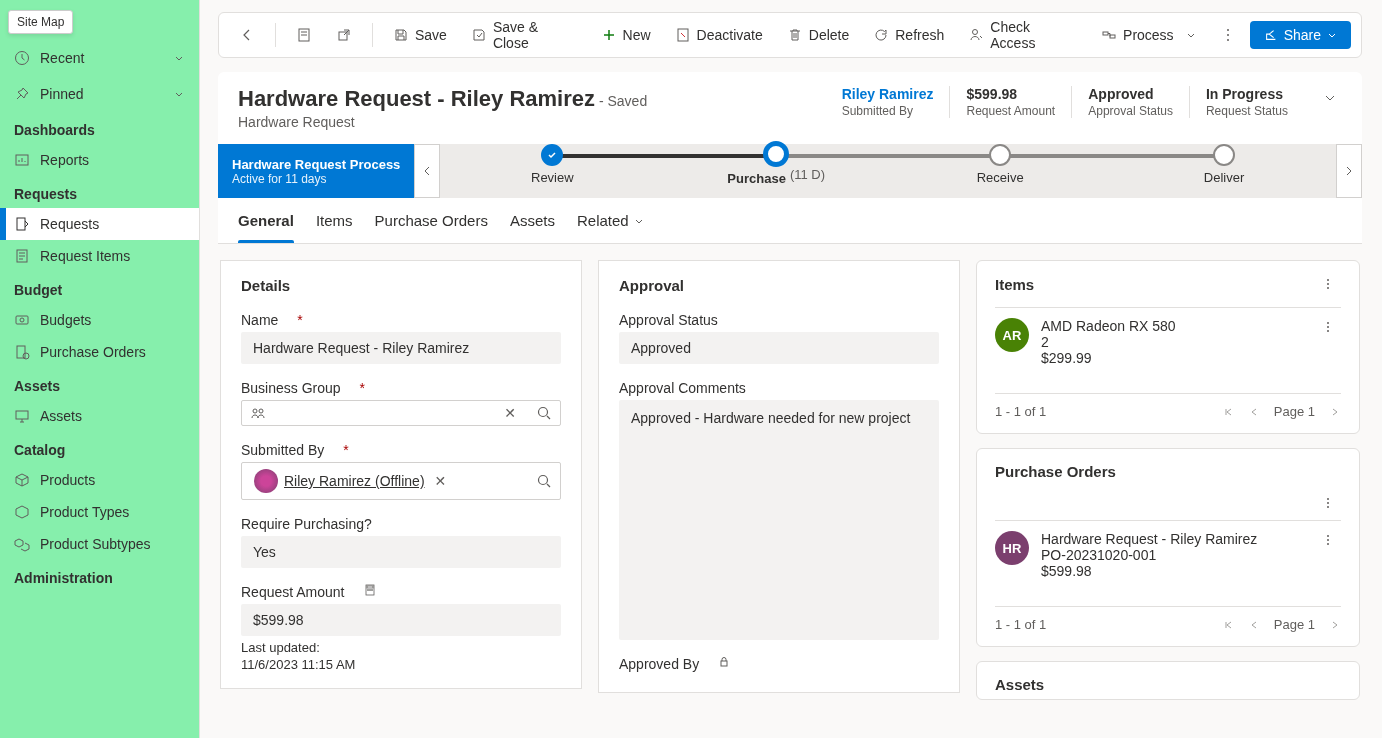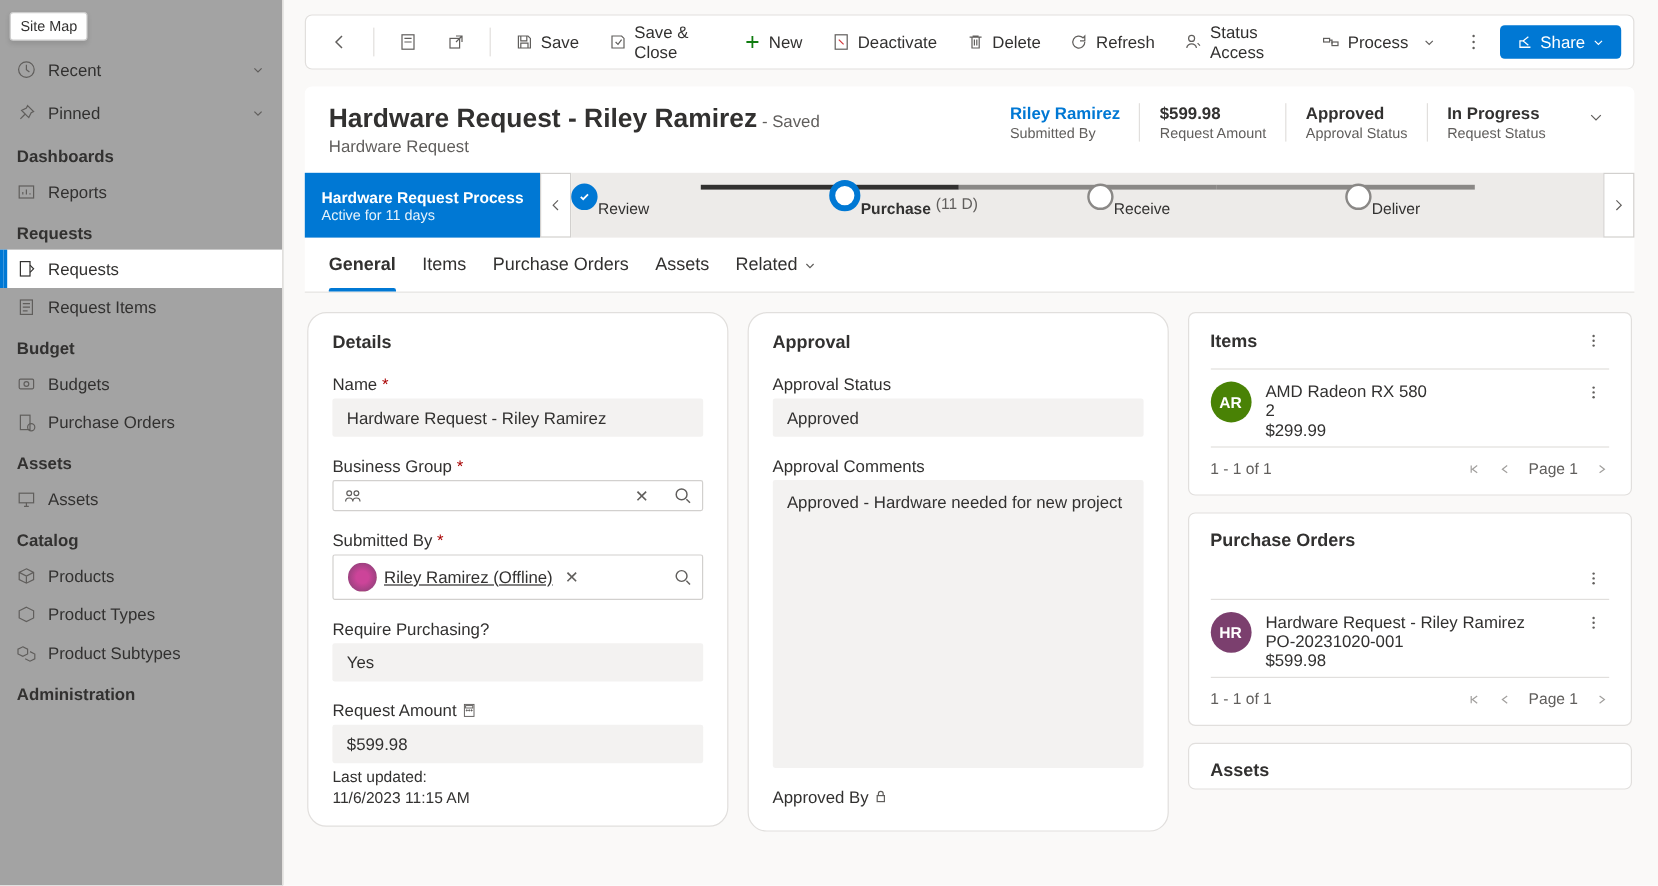--- a/index.html
+++ b/index.html
@@ -1,17 +1,17 @@
 <!DOCTYPE html>
 <html><head>
 <meta charset="utf-8">
 <style>
 * { box-sizing: border-box; margin: 0; padding: 0; }
 body { font-family: "Segoe UI", sans-serif; font-size: 14px; color: #323130; background: #fff; width: 1382px; height: 738px; overflow: hidden; display: flex; }
-.sidebar { width: 236px; background: #a3a3a3; border-right: 1px solid #e1dfdd; height: 100%; overflow-y: auto; position: relative; }
+.sidebar { width: 200px; background: #86efac; border-right: 1px solid #e1dfdd; height: 100%; overflow-y: auto; position: relative; }
 .sidebar-tooltip { position: absolute; top: 10px; left: 8px; background: #fff; border: 1px solid #ccc; border-radius: 3px; padding: 4px 8px; font-size: 12px; box-shadow: 0 2px 4px rgba(0,0,0,0.1); z-index: 10; }
 .sidebar-item { display: flex; align-items: flex-start; padding: 8px 14px; cursor: pointer; position: relative; }
 .sidebar-item.active { background: #fff; border-left: 3px solid #0078d4; padding-left: 11px; }
 .sidebar-item.active::before { content: ''; position: absolute; left: 0; top: 0; bottom: 0; width: 3px; background: #0078d4; }
 .sidebar-icon { width: 16px; height: 16px; margin-right: 10px; flex-shrink: 0; display: flex; align-items: center; justify-content: center; }
 .sidebar-label { flex: 1; color: #323130; }
 .sidebar-header { padding: 10px 14px 6px; font-weight: 600; font-size: 14px; color: #323130; }
 .sidebar-top-item { display: flex; align-items: center; padding: 10px 14px; justify-content: space-between; cursor: pointer; }
 .sidebar-top-left { display: flex; align-items: center; }
 .main { flex: 1; display: flex; flex-direction: column; overflow: hidden; background: #faf9f8; padding: 0; }
@@ -33,61 +33,61 @@
 .header-field-value { font-size: 14px; font-weight: 600; color: #323130; }
 .header-field-value.link { color: #0078d4; }
 .header-field-label { font-size: 12px; color: #605e5c; margin-top: 2px; }
 .header-chevron { margin-left: 14px; cursor: pointer; padding: 4px; }
 .process-bar { display: flex; align-items: stretch; margin-top: 14px; height: 54px; position: relative; }
 .process-label { background: #0078d4; color: #fff; padding: 8px 14px; font-size: 13px; display: flex; flex-direction: column; justify-content: center; min-width: 180px; }
 .process-label-title { font-weight: 600; }
 .process-label-sub { font-size: 12px; opacity: 0.9; }
 .process-arrow { background: #fff; border: 1px solid #d2d0ce; width: 26px; display: flex; align-items: center; justify-content: center; cursor: pointer; }
 .process-stages { flex: 1; background: #edebe9; display: flex; align-items: center; position: relative; }
-.stage { flex: 1; display: flex; flex-direction: row; align-items: center; position: relative; }
+.stage { flex: 1; display: flex; flex-direction: column; align-items: center; position: relative; }
 .stage-circle { width: 22px; height: 22px; border-radius: 50%; border: 2px solid #8a8886; background: #fff; position: relative; z-index: 2; margin-top: -14px; }
 .stage-circle.done { background: #0078d4; border-color: #0078d4; display: flex; align-items: center; justify-content: center; }
 .stage-circle.current { background: #fff; border: 5px solid #0078d4; width: 26px; height: 26px; margin-top: -16px; }
 .stage-label { font-size: 13px; margin-top: 4px; color: #323130; }
 .stage-label.current { font-weight: 600; }
 .stage-days { font-size: 13px; color: #605e5c; margin-left: 4px; }
 .stage-line { position: absolute; top: 10px; height: 4px; background: #8a8886; z-index: 1; }
 .stage-line.done { background: #323130; }
 .tabs { background: #fff; padding: 0 20px; display: flex; gap: 22px; border-bottom: 1px solid #e1dfdd; }
 .tab { padding: 14px 0; cursor: pointer; font-size: 15px; color: #323130; position: relative; display: flex; align-items: center; gap: 4px; }
 .tab.active { font-weight: 600; }
 .tab.active::after { content: ''; position: absolute; bottom: 0; left: 0; right: 0; height: 3px; background: #0078d4; border-radius: 2px 2px 0 0; }
 .content-area { background: #faf9f8; padding: 16px 2px 0; display: flex; gap: 16px; align-items: flex-start; }
-.panel { background: #fff; border-radius: 16px; padding: 16px 20px; border: 1px solid #e1dfdd; }
+.panel { background: #fff; border-radius: 0; padding: 16px 20px; border: 1px solid #e1dfdd; }
 .panel-left { flex: 1; min-width: 0; }
 .panel-mid { flex: 1; min-width: 0; }
 .panel-right-col { flex: 1.2; display: flex; flex-direction: column; gap: 14px; min-width: 0; }
 .panel-title { font-weight: 600; font-size: 15px; margin-bottom: 18px; }
 .field-block { margin-bottom: 16px; }
-.field-label { font-size: 14px; color: #323130; margin-bottom: 4px; display: flex; align-items: center; gap: 4px; }
+.field-label { font-size: 14px; color: #323130; margin-bottom: 4px; display: flex; align-items: flex-start; gap: 19px; }
 .req { color: #a80000; }
 .field-value { background: #f3f2f1; padding: 8px 12px; font-size: 14px; color: #323130; border-radius: 2px; }
 .field-lookup { display: flex; align-items: center; background: #fff; border: 1px solid #d2d0ce; border-radius: 2px; padding: 4px 8px; }
 .lookup-tag { display: flex; align-items: center; gap: 6px; background: #fff; padding: 2px 4px; }
 .lookup-avatar { width: 24px; height: 24px; border-radius: 50%; background: #7b3f6e; display: flex; align-items: center; justify-content: center; color: #fff; font-size: 11px; }
 .lookup-link { color: #323130; text-decoration: underline; }
 .lookup-x { margin-left: 4px; cursor: pointer; font-size: 14px; color: #605e5c; }
 .lookup-search { margin-left: auto; color: #605e5c; cursor: pointer; }
 .textarea-val { background: #f3f2f1; padding: 10px 12px; font-size: 14px; color: #323130; min-height: 240px; border-radius: 2px; }
 .side-card { background: #fff; border: 1px solid #e1dfdd; border-radius: 6px; padding: 14px 18px; }
 .side-card-header { display: flex; justify-content: space-between; align-items: center; margin-bottom: 14px; }
 .side-card-title { font-weight: 600; font-size: 15px; }
 .side-item { display: flex; gap: 12px; align-items: flex-start; padding: 6px 0; border-top: 1px solid #e1dfdd; padding-top: 10px; }
 .side-avatar { width: 34px; height: 34px; border-radius: 50%; display: flex; align-items: center; justify-content: center; color: #fff; font-size: 13px; font-weight: 600; flex-shrink: 0; }
 .side-avatar.green { background: #498205; }
 .side-avatar.purple { background: #7b3f6e; text-align: center; }
 .side-item-body { flex: 1; }
 .side-item-title { font-size: 14px; color: #323130; }
 .side-item-sub { font-size: 14px; color: #323130; }
-.side-pager { display: flex; align-items: center; justify-content: space-between; padding-top: 10px; font-size: 13px; color: #605e5c; border-top: 1px solid #e1dfdd; margin-top: 0; }
+.side-pager { display: flex; align-items: center; justify-content: space-between; padding-top: 10px; font-size: 13px; color: #605e5c; border-top: 1px solid #e1dfdd; margin-top: 21px; }
 .pager-ctrls { display: flex; gap: 14px; align-items: center; }
 .timestamp { font-size: 13px; color: #323130; margin-top: 2px; }
 .more-dots { cursor: pointer; padding: 2px 6px; }
 svg { display: block; }
 </style>
 </head>
 <body>
 
 <div class="sidebar">
   <div class="sidebar-tooltip">Site Map</div>
@@ -294,21 +294,21 @@
           </span>
           <span>Refresh</span>
         </div>
     <div class="cmd-btn">
           <span class="cmd-icon">
             <svg width="16" height="16" viewBox="0 0 16 16" fill="none" stroke="#605e5c" stroke-width="1">
               <circle cx="7" cy="5" r="2.5"></circle>
               <path d="M3 13c0-2 2-3.5 4-3.5s4 1.5 4 3.5M12 9l2 2"></path>
             </svg>
           </span>
-          <span>Status Access</span>
+          <span>Check Access</span>
         </div>
     <div class="cmd-btn">
           <span class="cmd-icon">
             <svg width="16" height="16" viewBox="0 0 16 16" fill="none" stroke="#605e5c" stroke-width="1">
               <rect x="2" y="5" width="5" height="3"></rect>
               <rect x="9" y="8" width="5" height="3"></rect>
               <path d="M7 6.5h2V9.5"></path>
             </svg>
           </span>
           <span>Process</span>

